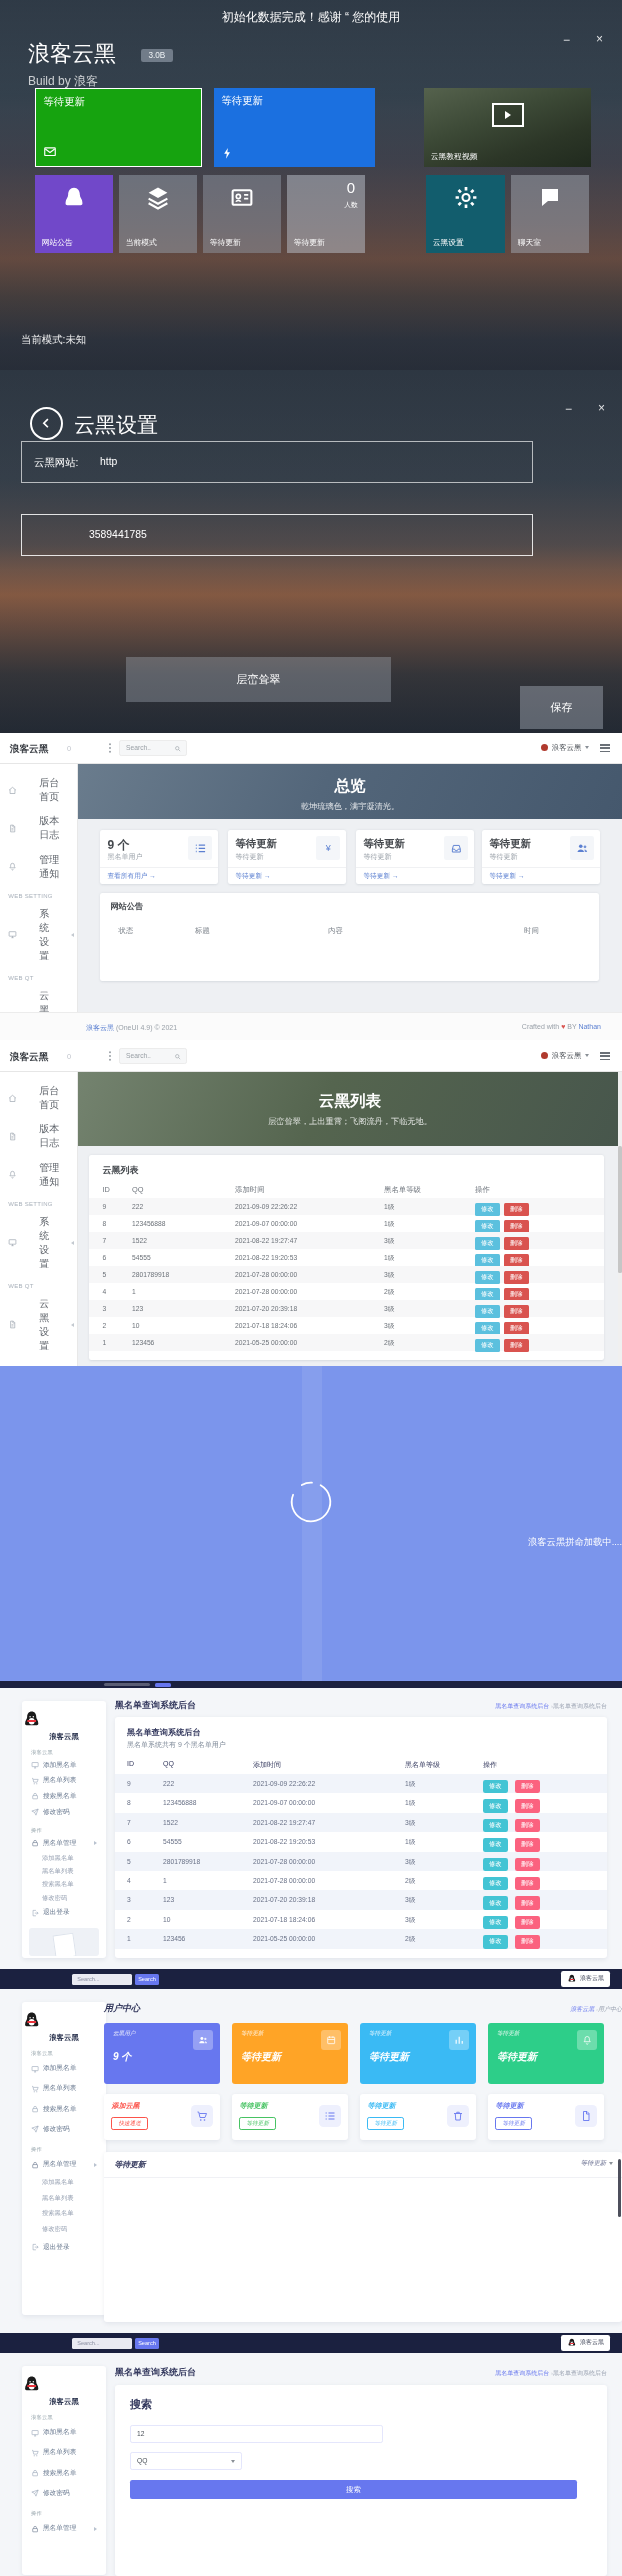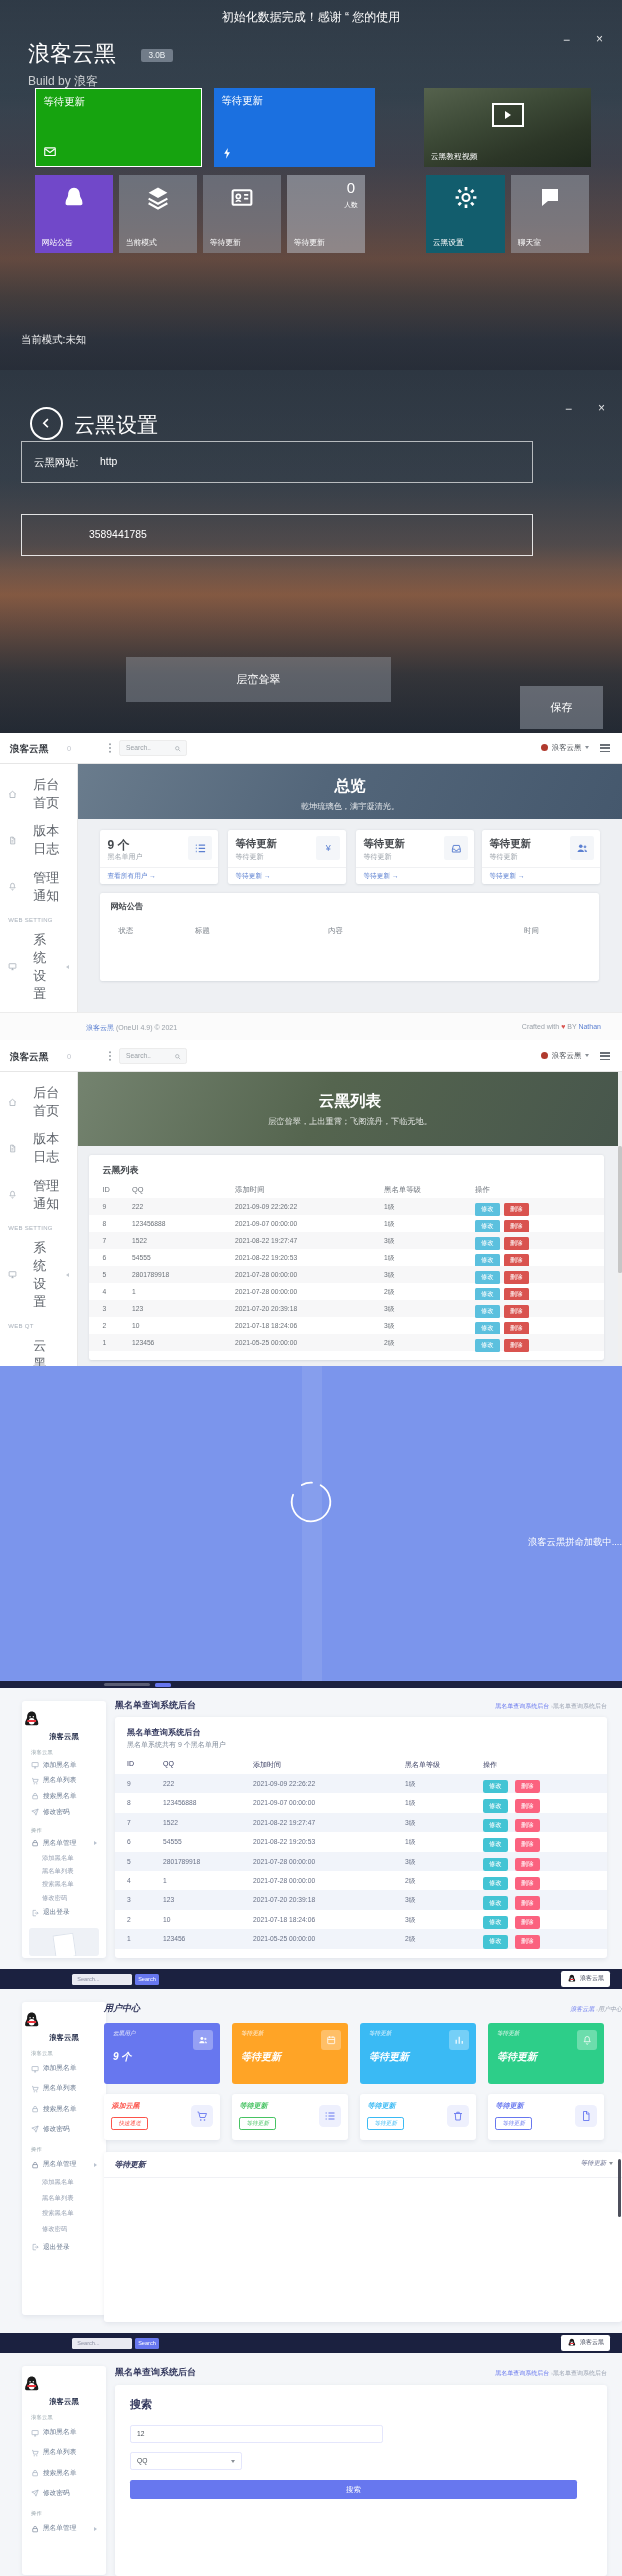--- a/index.html
+++ b/index.html
@@ -69,21 +69,21 @@
   .tb-search{position:absolute;left:119px;top:6.7px;width:68px;height:16.4px;background:#f6f7f8;border:0.7px solid #ececec;
       border-radius:2.2px;box-sizing:border-box;}
   .tb-search .ph{position:absolute;left:6px;top:3.7px;font-size:6.7px;color:#9aa0a6;}
   .tb-search svg{position:absolute;right:4.5px;top:4.5px;color:#9aa0a6;}
   .tb-user{position:absolute;right:33px;top:9.7px;font-size:7.4px;color:#4a4f55;display:flex;align-items:center;gap:3.7px;cursor:pointer;}
   .tb-avatar{width:7.4px;height:7.4px;border-radius:50%;background:#b03a2e;display:inline-block;}
   .caret-d{width:0;height:0;border-left:2.6px solid transparent;border-right:2.6px solid transparent;border-top:3px solid #8a9097;display:inline-block;}
   .tb-burger{position:absolute;right:12px;top:11px;width:9.7px;cursor:pointer;}
   .tb-burger i{display:block;height:1.5px;background:#6a7077;margin-bottom:1.9px;}
   .sidenav{position:absolute;left:0;top:30.5px;width:78px;bottom:0;background:#fff;border-right:0.7px solid #e8e8e8;box-sizing:border-box;padding-top:7.4px;}
-  .sn-item{display:flex;align-items:center;gap:16px;padding:5.2px 8.2px;font-size:13px;color:#5f646b;cursor:pointer;}
+  .sn-item{display:flex;align-items:center;gap:22px;padding:5.2px 8.2px;font-size:10px;color:#5f646b;cursor:pointer;}
   .sn-item svg{color:#9aa3ad;flex:0 0 auto;}
   .sn-label{padding:7.4px 8.2px 2.2px;font-size:6px;color:#a8b0ba;letter-spacing:0.3px;}
   .sn-chev{margin-left:auto;width:0;height:0;border-top:2.6px solid transparent;border-bottom:2.6px solid transparent;border-right:3px solid #c3c9d0;}
   .hero{position:absolute;left:78px;top:30.5px;right:0;color:#fff;text-align:center;}
   .ov .hero{height:55px;background:linear-gradient(115deg,#6a7c8d 0%,#53667a 45%,#45586d 100%);}
   .li .hero{height:74px;background:linear-gradient(115deg,#74836f 0%,#55654f 45%,#47564c 100%);}
   .hero .h1{font-size:15.6px;font-weight:bold;}
   .ov .hero .h1{margin-top:12px;} .li .hero .h1{margin-top:19.4px;}
   .hero .h2{font-size:8.2px;color:rgba(255,255,255,.82);margin-top:4.5px;}
   .ocard{position:absolute;background:#fff;border-radius:2.2px;box-shadow:0 0.7px 2.2px rgba(60,70,90,.12);}

